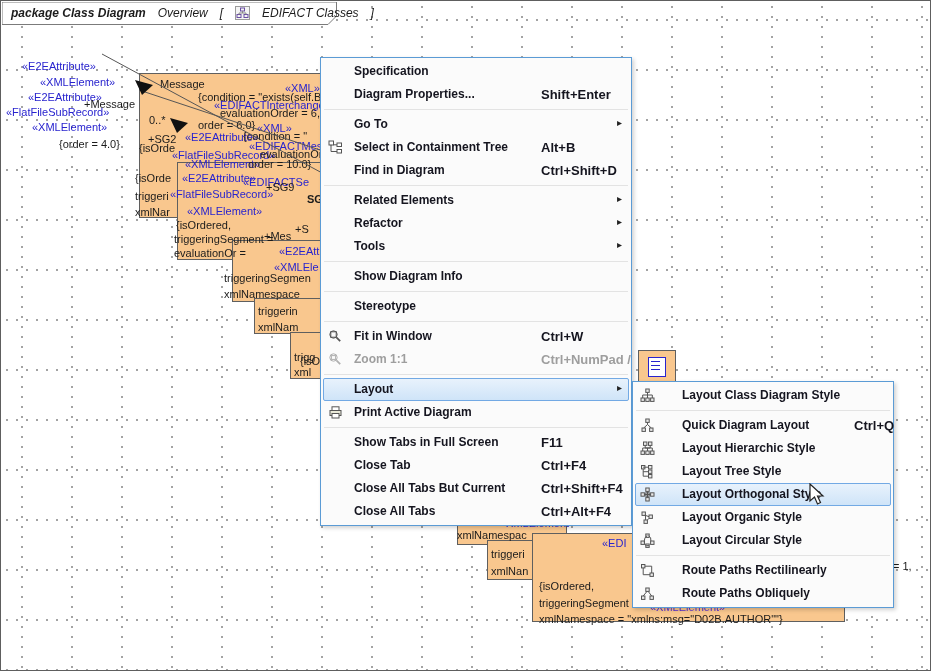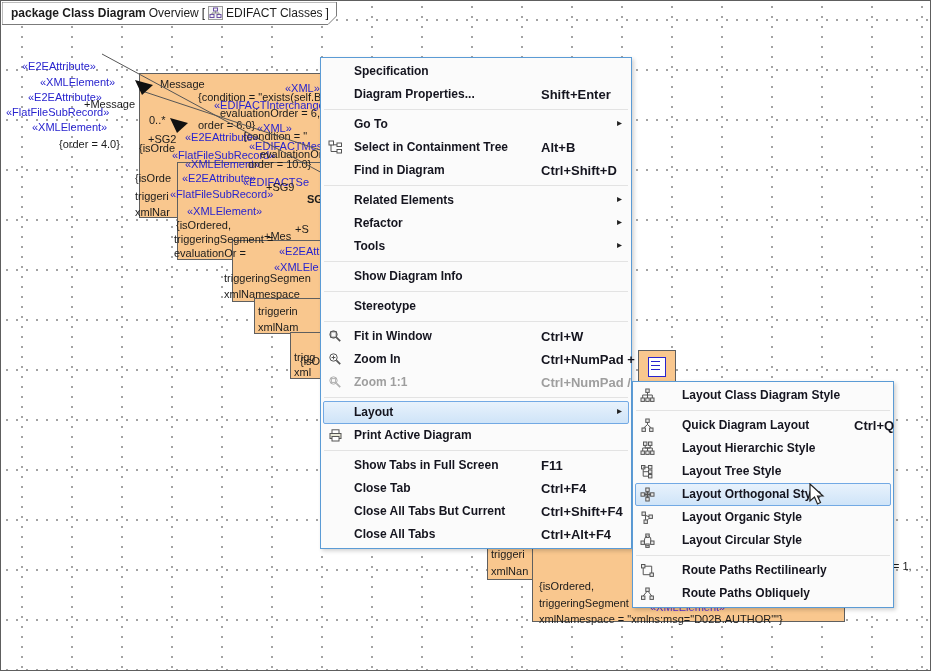--- a/index.html
+++ b/index.html
@@ -7,21 +7,21 @@
        box-sizing:border-box;overflow:hidden;font-family:"Liberation Sans",sans-serif;}
   
   #canvas{position:absolute;left:1px;top:1px;width:928px;height:668px;background-color:#fff;
     background-image:
       radial-gradient(circle,#a3a3a3 0.8px,transparent 1.3px),
       radial-gradient(circle,#a3a3a3 0.8px,transparent 1.3px);
     background-size:10px 50px,50px 10px;
     background-position:0px 43px,45px 0px;}
   
   #frametab{position:absolute;left:0;top:0;width:340px;height:24px;z-index:2;}
-  #frametab .tabtext{position:absolute;left:9px;top:4px;font-size:12px;color:#1c1c1c;white-space:nowrap;display:flex;align-items:center;gap:3px;}
+  #frametab .tabtext{position:absolute;left:9px;top:4px;font-size:12px;color:#1c1c1c;white-space:nowrap;display:flex;align-items:center;gap:12px;font-style:italic;}
   .b{font-weight:bold;}
   .tabicon{display:inline-block;width:15px;height:14px;border:1px solid #9a9a9a;background:#f4f4f4;box-sizing:border-box;}
   
   .cbox{position:absolute;background:#F9C78E;border:1px solid #5f5f5f;box-sizing:border-box;z-index:3;}
   .dlabel{position:absolute;font-size:11px;line-height:12px;white-space:nowrap;z-index:4;}
   .c-s{color:#2823CE;} .c-t{color:#1b1b1b;} .c-v{color:#5A2ECF;} .c-bold{font-weight:bold;}
   #links{position:absolute;left:0;top:0;z-index:5;pointer-events:none;}
   
   .menu{position:absolute;background:#fbfbfb;border:1px solid #5B9BD5;box-sizing:border-box;
         padding:2px 2px;z-index:10;box-shadow:2px 2px 4px rgba(0,0,0,.18);}
@@ -219,32 +219,20 @@
           <span class="mic">
             <svg width="15" height="15" viewBox="0 0 15 15">
               <rect x="2.8" y="2.8" width="5.4" height="5.4" fill="none" stroke="#555"></rect>
               <line x1="8.4" y1="8.4" x2="12.2" y2="12.2" stroke="#555" stroke-width="1.7"></line>
               <circle cx="5.5" cy="5.5" r="3.7" fill="none" stroke="#555"></circle>
             </svg>
           </span>
           <span class="mil">Fit in Window</span>
           <span class="mis">Ctrl+W</span>
         </div>
-        <div class="mi">
-          <span class="mic">
-            <svg width="15" height="15" viewBox="0 0 15 15">
-              <circle cx="5.5" cy="5.5" r="3.7" fill="none" stroke="#555"></circle>
-              <line x1="8.4" y1="8.4" x2="12.2" y2="12.2" stroke="#555" stroke-width="1.7"></line>
-              <line x1="3.6" y1="5.5" x2="7.4" y2="5.5" stroke="#555"></line>
-              <line x1="5.5" y1="3.6" x2="5.5" y2="7.4" stroke="#555"></line>
-            </svg>
-          </span>
-          <span class="mil">Zoom In</span>
-          <span class="mis">Ctrl+NumPad +</span>
-        </div>
         <div class="mi disabled">
           <span class="mic">
             <svg width="15" height="15" viewBox="0 0 15 15">
               <circle cx="5.5" cy="5.5" r="3.7" fill="none" stroke="#b0b0b0"></circle>
               <line x1="8.4" y1="8.4" x2="12.2" y2="12.2" stroke="#b0b0b0" stroke-width="1.7"></line>
               <rect x="3.4" y="3.6" width="4.2" height="3.8" fill="none" stroke="#b0b0b0"></rect>
             </svg>
           </span>
           <span class="mil">Zoom 1:1</span>
           <span class="mis">Ctrl+NumPad /</span>

